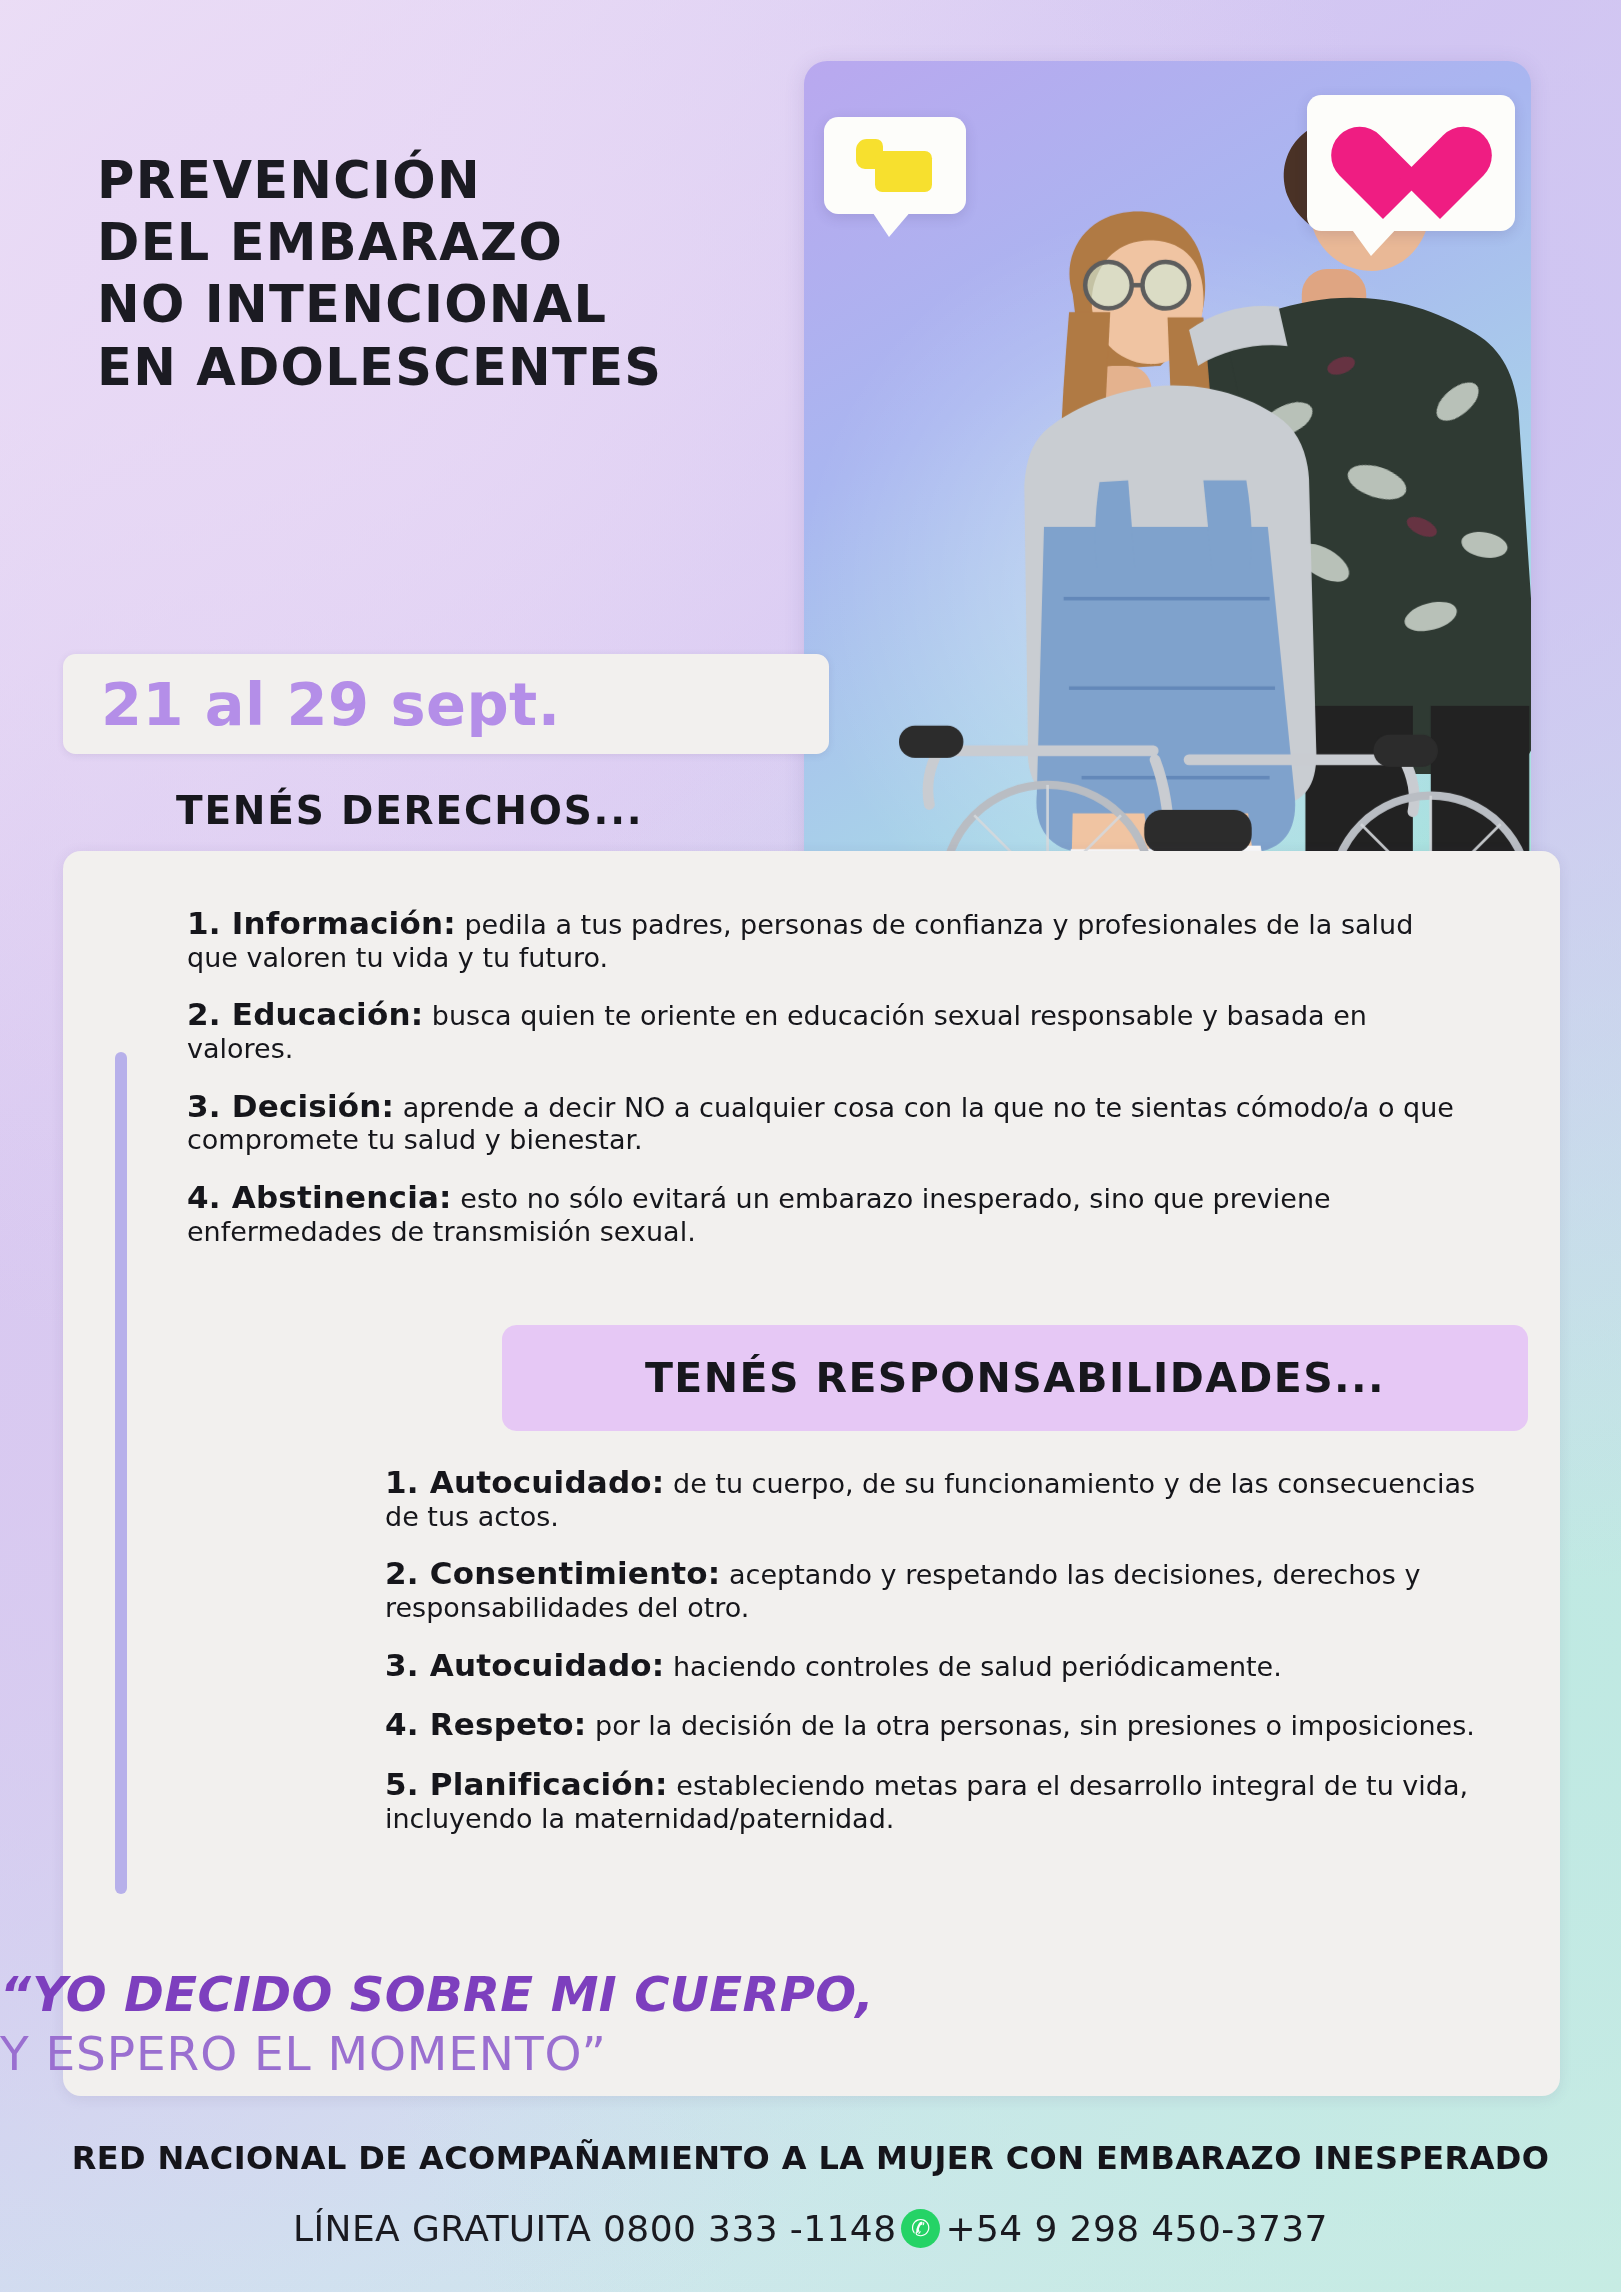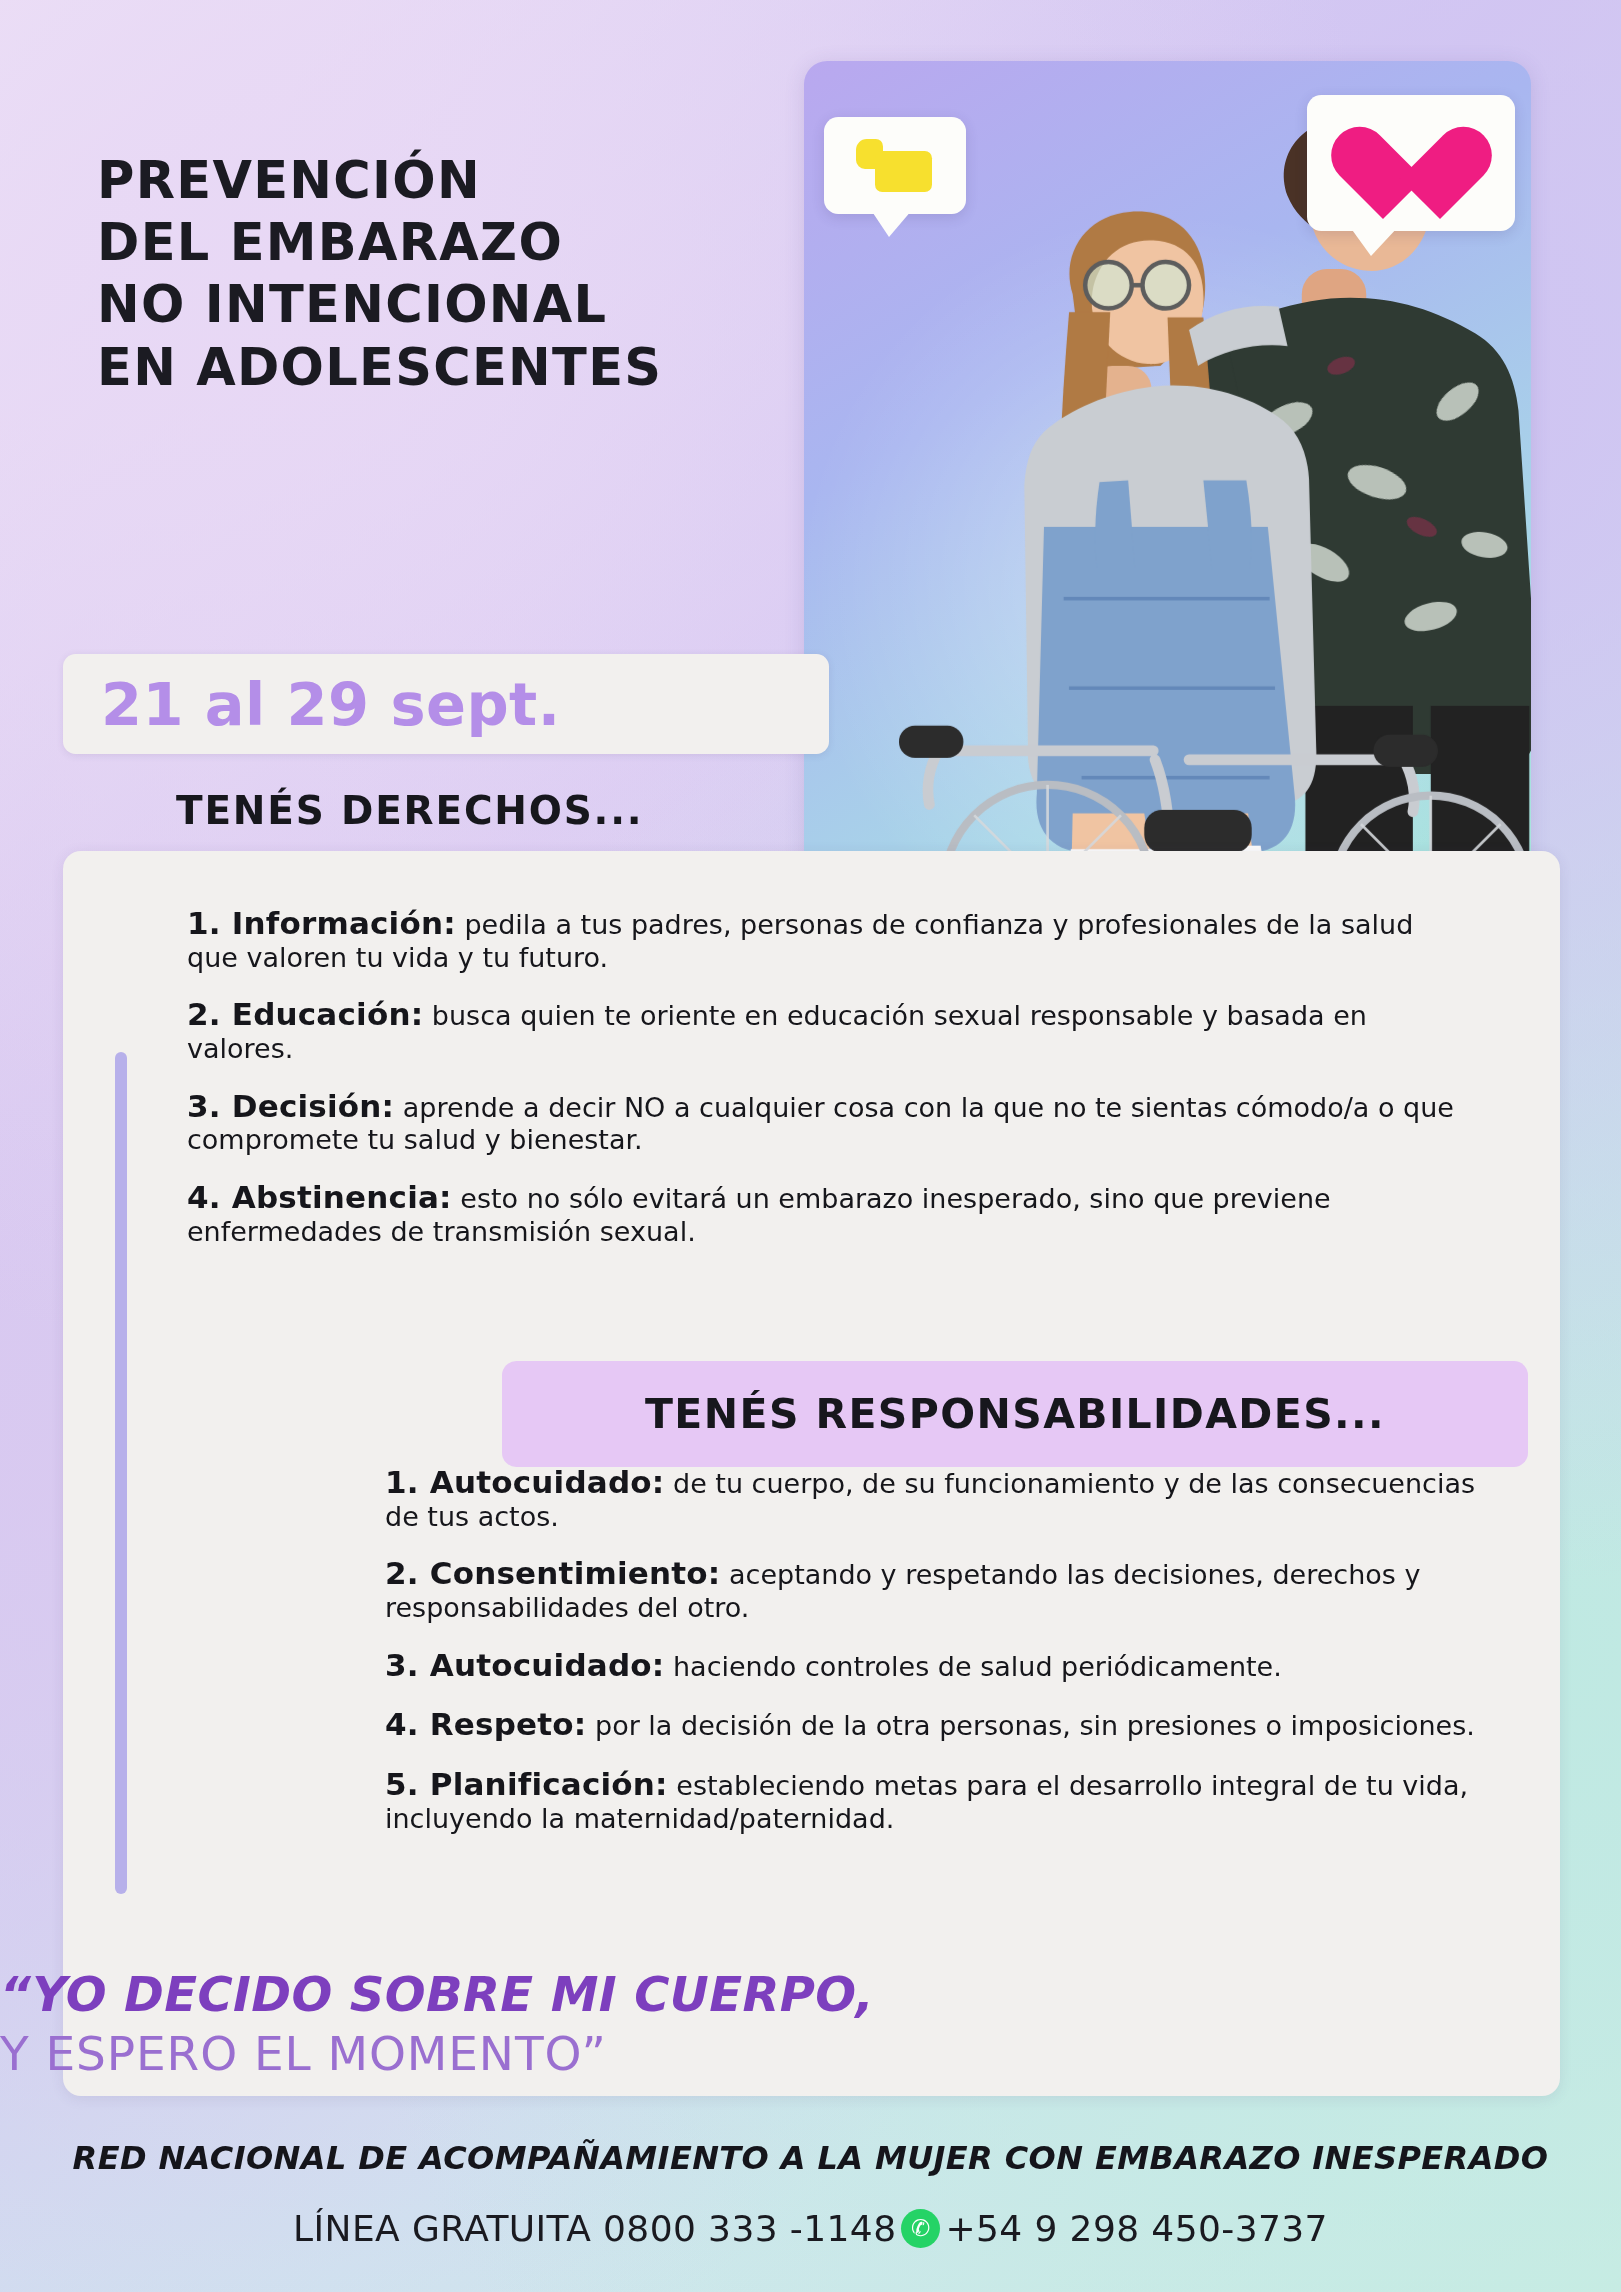--- a/index.html
+++ b/index.html
@@ -233,21 +233,20 @@
     position: absolute;
     left: 502px;
     top: 1325px;
     width: 1026px;
     height: 106px;
     background: #e6c8f5;
     border-radius: 14.3px;
     display: flex;
     align-items: center;
     justify-content: center;
-    margin-top: 36px;
   }
   .resp-banner span {
     font-family: "DejaVu Sans", sans-serif;
     font-weight: bold;
     font-size: 41px;
     letter-spacing: 1.4px;
     color: #17171d;
     text-transform: uppercase;
   }
 
@@ -280,21 +279,20 @@
     position: absolute;
     left: 0;
     top: 2139px;
     width: 1621px;
     text-align: center;
     font-family: "DejaVu Sans", sans-serif;
     font-weight: bold;
     font-size: 32px;
     color: #15151b;
     letter-spacing: 0.4px;
-    font-style: italic;
   }
   .footer-line2 {
     position: absolute;
     left: 0;
     top: 2208px;
     width: 1621px;
     display: flex;
     align-items: center;
     justify-content: center;
     gap: 5px;

